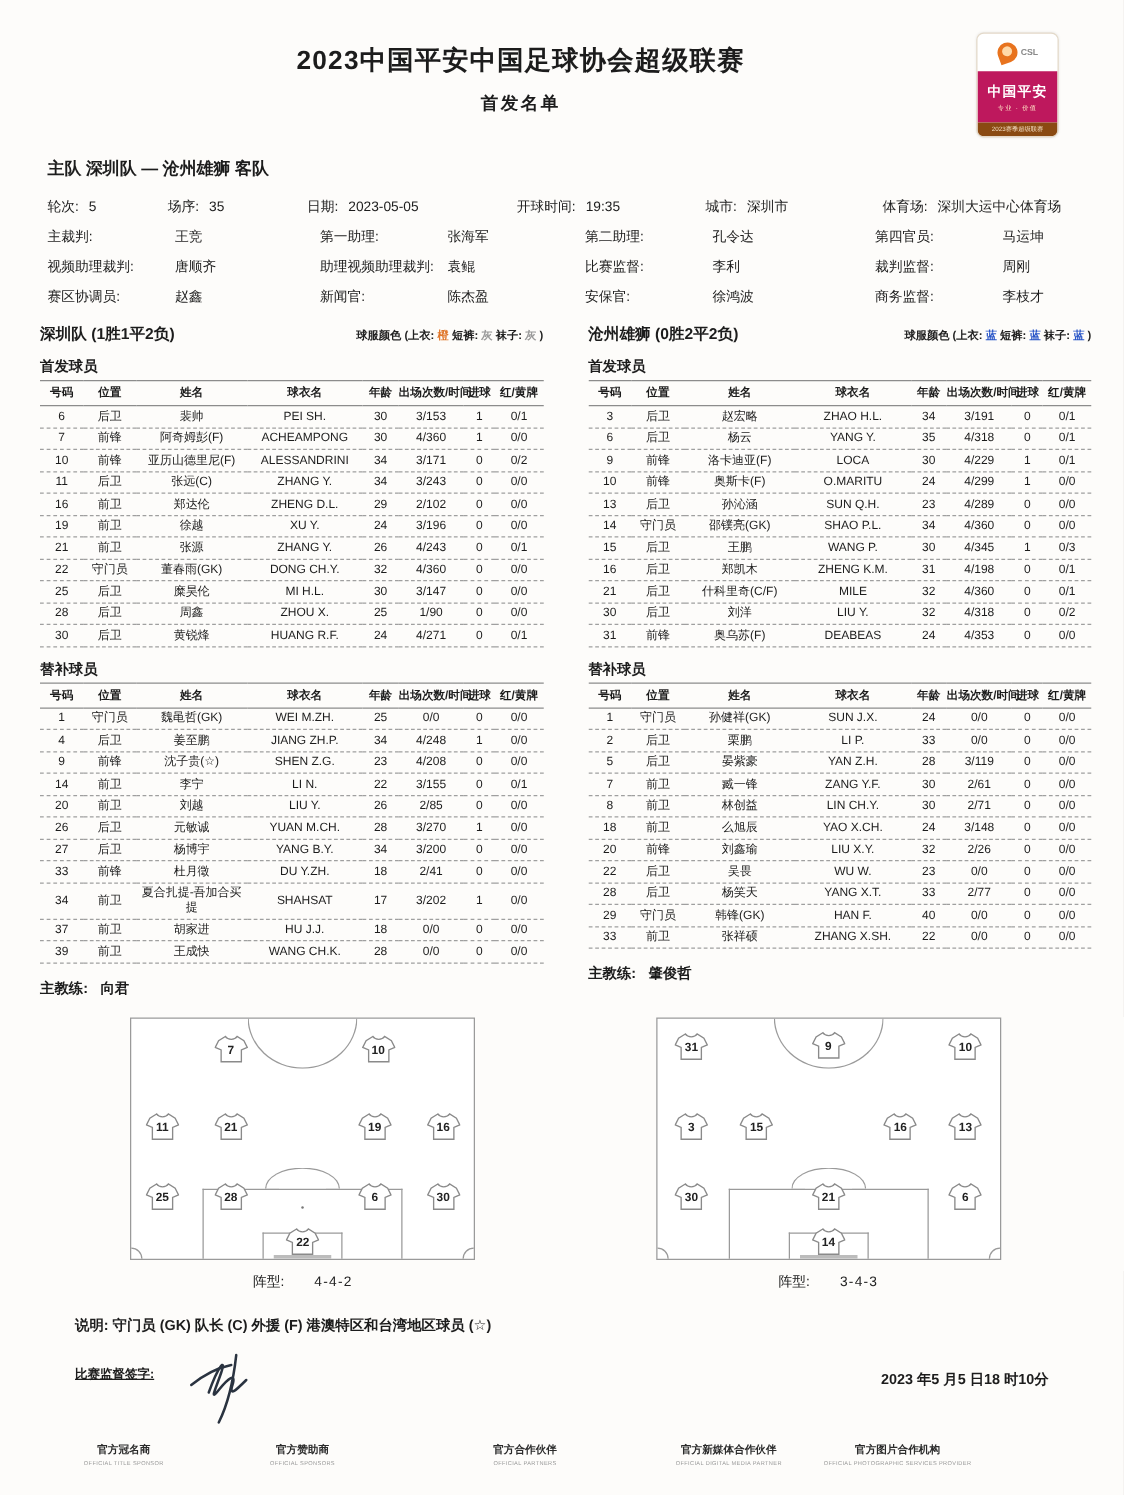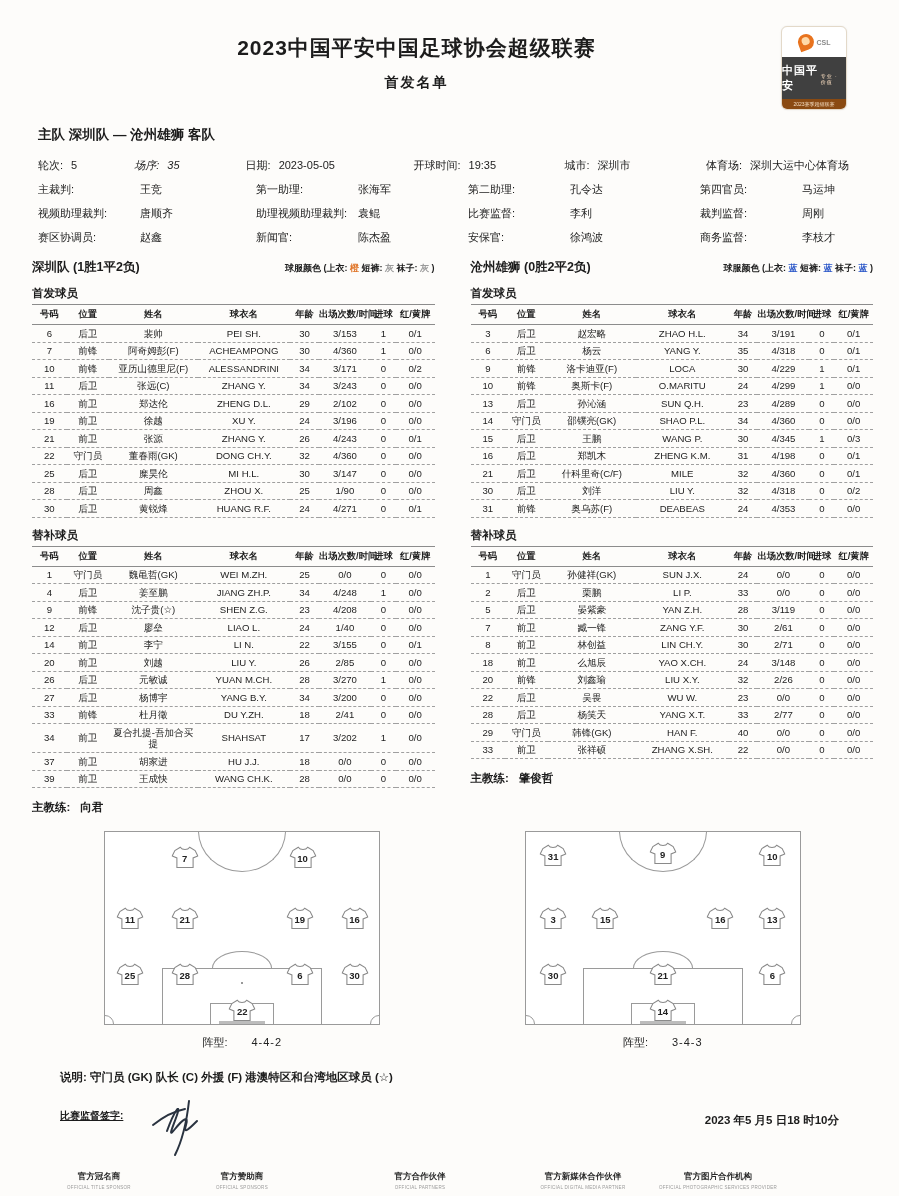--- a/index.html
+++ b/index.html
@@ -15,34 +15,34 @@
   .cfa .core span{font-size:11px;font-weight:bold;color:#2f8a4d;}
   .titles{text-align:center;flex:1;padding-top:8px;}
   .t1{font-size:21px;font-weight:bold;letter-spacing:1px;}
   .t2{font-size:14px;font-weight:bold;margin-top:12px;letter-spacing:2px;}
   .csl{width:64px;height:82px;border:1px solid #e3d9c9;border-radius:6px;overflow:hidden;background:#fff;
        display:flex;flex-direction:column;box-shadow:0 0 2px rgba(0,0,0,.08);}
   .csl-top{height:30px;display:flex;align-items:center;justify-content:center;gap:3px;}
   .flame{width:16px;height:16px;border-radius:50% 50% 50% 0;background:#e8731e;position:relative;transform:rotate(-20deg);}
   .flame:after{content:"";position:absolute;left:4px;top:3px;width:8px;height:8px;border-radius:50%;background:#ffd9a8;}
   .csl-top .csltxt{font-size:7px;color:#8a8a8a;font-weight:bold;}
-  .csl-mid{background:#404040;flex:1;display:flex;flex-direction:row;align-items:center;justify-content:center;}
+  .csl-mid{background:#be185d;flex:1;display:flex;flex-direction:column;align-items:center;justify-content:center;}
   .csl-mid .m1{color:#fff;font-weight:bold;font-size:11px;letter-spacing:1px;}
   .csl-mid .m2{color:#ffe2c4;font-size:5px;margin-top:2px;letter-spacing:1px;}
   .csl-bot{background:#8a4a12;color:#f3ddc2;font-size:5px;text-align:center;padding:2px 0;}
   
   .teams-line{font-size:13.5px;font-weight:bold;padding:16px 38px 0 38px;}
   .minfo{padding:8px 50px 0 38px;font-size:11px;}
   .info-row{display:grid;grid-template-columns:218px 212px 232px 1fr;margin-top:9px;}
   .info-row.wide{display:flex;margin-top:6px;}
   .info-pair{white-space:nowrap;}
   .ilbl{display:inline-block;min-width:102px;}
   .wide .ilbl{min-width:0;margin-right:8px;}
   .wide .info-pair:nth-child(1){width:102px;}
-  .wide .info-pair:nth-child(2){width:118px;font-style:italic;}
+  .wide .info-pair:nth-child(2){width:118px;}
   .wide .info-pair:nth-child(3){width:178px;}
   .wide .info-pair:nth-child(4){width:160px;}
   .wide .info-pair:nth-child(5){width:150px;}
   .ival{font-weight:normal;}
   
   .teams-grid{display:grid;grid-template-columns:1fr 1fr;gap:36px;padding:14px 26px 0 32px;}
   .team-head{display:flex;justify-content:space-between;align-items:baseline;}
   .tname{font-size:12.5px;font-weight:bold;white-space:nowrap;}
   .kit{font-size:9px;font-weight:bold;white-space:nowrap;color:#222;}
   .sec-title{font-size:11.5px;font-weight:bold;margin:10px 0 3px 0;}
@@ -332,30 +332,20 @@
               <td>9</td>
               <td>前锋</td>
               <td>沈子贵(☆)</td>
               <td>SHEN Z.G.</td>
               <td>23</td>
               <td>4/208</td>
               <td>0</td>
               <td>0/0</td>
             </tr>
             <tr>
-              <td>12</td>
-              <td>后卫</td>
-              <td>廖垒</td>
-              <td>LIAO L.</td>
-              <td>24</td>
-              <td>1/40</td>
-              <td>0</td>
-              <td>0/0</td>
-            </tr>
-            <tr>
               <td>14</td>
               <td>前卫</td>
               <td>李宁</td>
               <td>LI N.</td>
               <td>22</td>
               <td>3/155</td>
               <td>0</td>
               <td>0/1</td>
             </tr>
             <tr>

